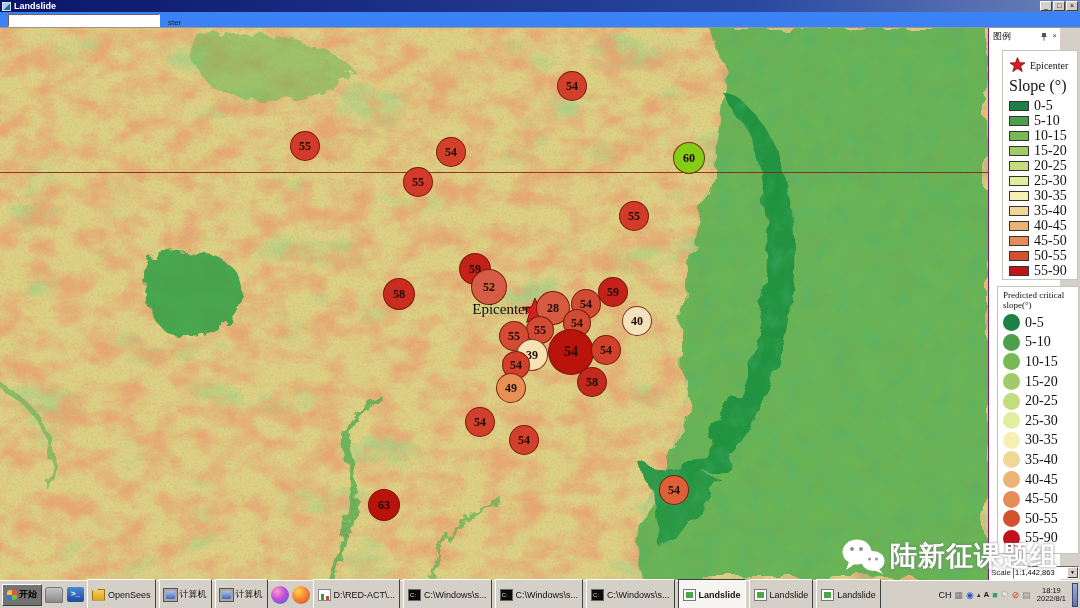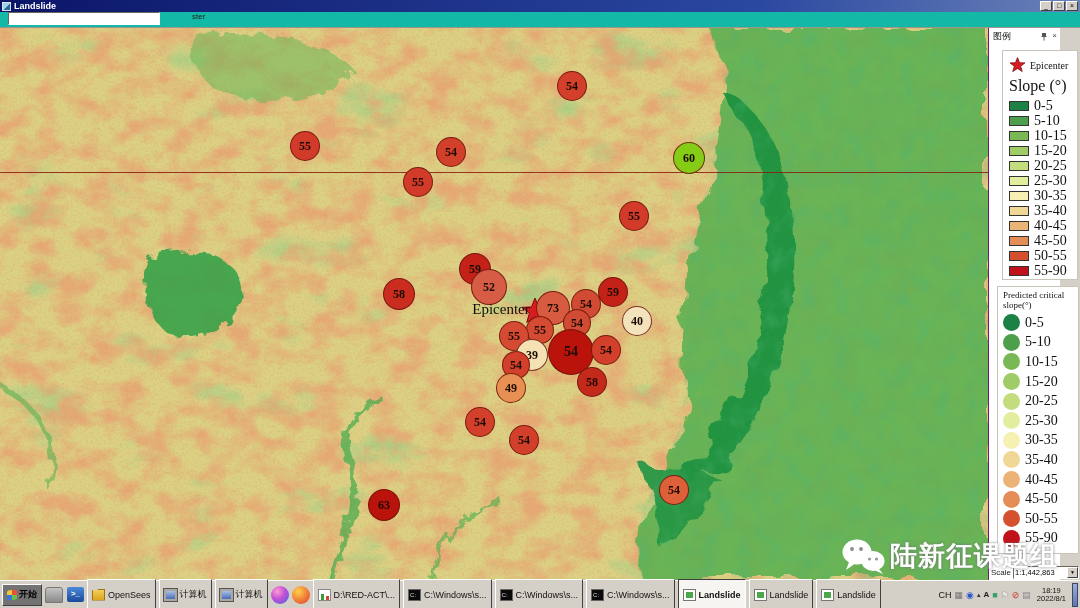--- a/index.html
+++ b/index.html
@@ -15,21 +15,21 @@
     background:linear-gradient(135deg,#9ad4e8 50%,#2a6a9a 50%); border:1px solid #dde; }
   #titlebar .t { color:#fff; font-size:9px; font-weight:bold; line-height:10px; }
   .winbtns { margin-left:auto; display:flex; gap:1px; }
   .wbtn { width:12px; height:10px; background:#d4d0c8; border:1px solid;
     border-color:#fff #404040 #404040 #fff; font-size:7px; line-height:8px;
     text-align:center; color:#000; }
   .wbtn.min::after{content:"_";} .wbtn.max::after{content:"□";} .wbtn.cls::after{content:"×";}
 
   
   #toolbar { position:absolute; left:0; top:12px; width:1080px; height:16px;
-    background:#14b8a6; border-bottom:1px solid #9a968e; display:flex; align-items:flex-start;gap:24px; }
+    background:#3b82f6; border-bottom:1px solid #9a968e; display:flex; align-items:flex-end; }
   #layer-combo { width:152px; height:13px; margin-left:8px; border:1px solid;
     border-color:#6a665e #fff #fff #6a665e; background:#fff; font-size:8px; }
   #toolbar .tlabel { font-size:8px; color:#222; margin-left:8px; }
 
   
   #main { position:absolute; left:0; top:28px; width:1080px; height:552px; }
   #map { position:absolute; left:0; top:0; width:988px; height:552px; overflow:hidden;
     background:#dbd184; }
   #map svg.bg { position:absolute; left:0; top:0; z-index:0; }
   #redline { position:absolute; left:0; top:144px; width:988px; height:1px;
@@ -218,21 +218,21 @@
       <div id="marker-layer">
           <div class="marker" style="left: 557px; top: 43px; width: 30px; height: 30px; background: rgb(210, 64, 44); font-size: 12px;">54</div>
           <div class="marker" style="left: 290px; top: 103px; width: 30px; height: 30px; background: rgb(210, 58, 42); font-size: 12px;">55</div>
           <div class="marker" style="left: 436px; top: 109px; width: 30px; height: 30px; background: rgb(210, 64, 44); font-size: 12px;">54</div>
           <div class="marker" style="left: 403px; top: 139px; width: 30px; height: 30px; background: rgb(210, 58, 42); font-size: 12px;">55</div>
           <div class="marker" style="left: 673px; top: 114px; width: 32px; height: 32px; background: #84cc16; font-size: 12px;">60</div>
           <div class="marker" style="left: 619px; top: 173px; width: 30px; height: 30px; background: rgb(210, 58, 42); font-size: 12px;">55</div>
           <div class="marker" style="left: 459px; top: 225px; width: 32px; height: 32px; background: rgb(196, 34, 24); font-size: 12px;">59</div>
           <div class="marker" style="left: 471px; top: 241px; width: 36px; height: 36px; background: rgb(214, 92, 69); font-size: 12px;">52</div>
           <div class="marker" style="left: 383px; top: 250px; width: 32px; height: 32px; background: rgb(202, 45, 31); font-size: 12px;">58</div>
-          <div class="marker" style="left: 536px; top: 263px; width: 34px; height: 34px; background: rgb(214, 91, 64); font-size: 12px;">73</div>
+          <div class="marker" style="left: 536px; top: 263px; width: 34px; height: 34px; background: rgb(214, 91, 64); font-size: 12px;">28</div>
           <div class="marker" style="left: 571px; top: 261px; width: 30px; height: 30px; background: rgb(209, 74, 51); font-size: 12px;">54</div>
           <div class="marker" style="left: 598px; top: 249px; width: 30px; height: 30px; background: rgb(196, 34, 24); font-size: 12px;">59</div>
           <div class="marker" style="left: 563px; top: 281px; width: 28px; height: 28px; background: rgb(209, 74, 51); font-size: 12px;">54</div>
           <div class="marker" style="left: 622px; top: 278px; width: 30px; height: 30px; background: rgb(243, 227, 189); font-size: 12px;">40</div>
           <div class="marker" style="left: 526px; top: 288px; width: 28px; height: 28px; background: rgb(213, 74, 50); font-size: 12px;">55</div>
           <div class="marker" style="left: 499px; top: 293px; width: 30px; height: 30px; background: rgb(213, 74, 50); font-size: 12px;">55</div>
           <div class="marker" style="left: 548px; top: 301px; width: 46px; height: 46px; background: rgb(185, 19, 12); font-size: 14px;">54</div>
           <div class="marker" style="left: 516px; top: 311px; width: 32px; height: 32px; background: rgb(244, 226, 180); font-size: 12px;">39</div>
           <div class="marker" style="left: 591px; top: 307px; width: 30px; height: 30px; background: rgb(210, 64, 44); font-size: 12px;">54</div>
           <div class="marker" style="left: 502px; top: 323px; width: 28px; height: 28px; background: rgb(210, 64, 44); font-size: 12px;">54</div>

